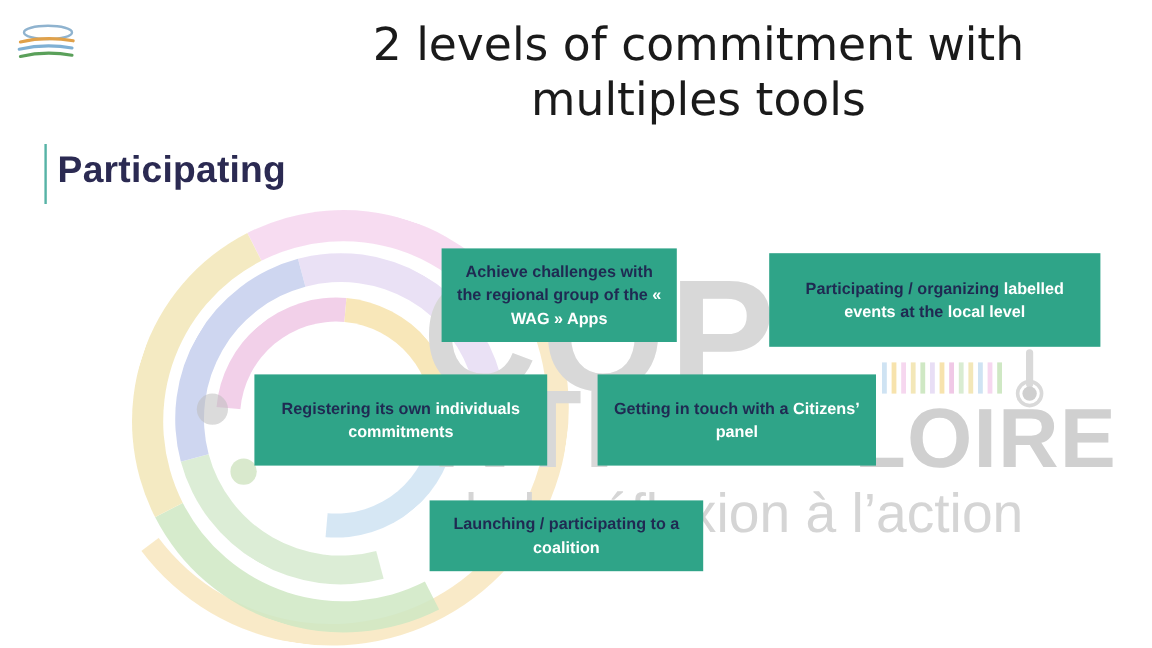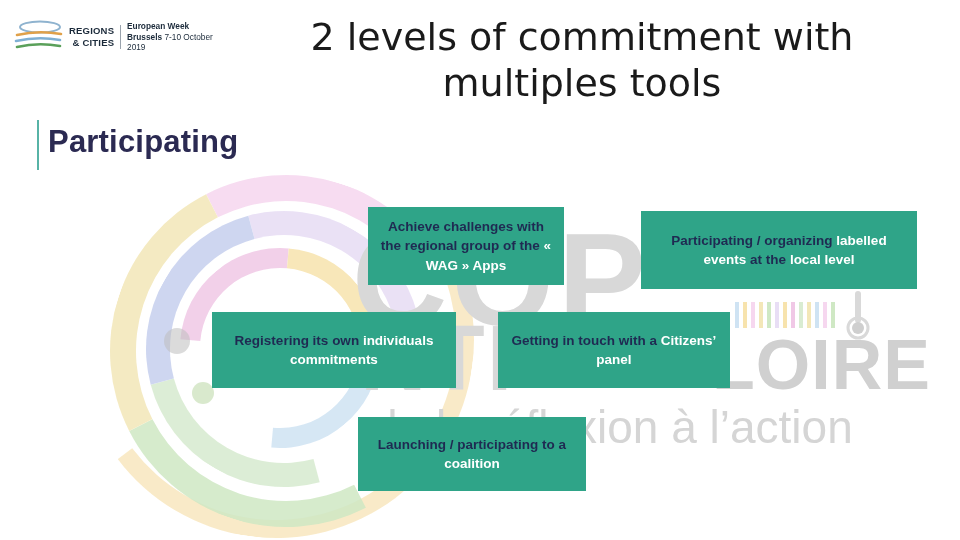--- a/index.html
+++ b/index.html
@@ -244,21 +244,21 @@
     padding: 4px 8px;
     box-sizing: border-box;
   }
   .box .hl { color: #ffffff; }
 
   #box-coperator   { left: 86px;  top: 211px; width: 229px; height: 76px; }
   #box-wag         { left: 368px; top: 207px; width: 196px; height: 78px; }
   #box-labelled    { left: 641px; top: 211px; width: 276px; height: 78px; }
   #box-registering { left: 212px; top: 312px; width: 244px; height: 76px; }
   #box-citizens    { left: 498px; top: 312px; width: 232px; height: 76px; }
-  #box-coalition   { left: 358px; top: 417px; width: 228px; height: 74px; }
+  #box-coalition   { left: 358px; top: 417px; width: 228px; height: 59px; }
 </style>
 </head>
 <body>
 
 <div id="slide">
 
   <div class="bg-layer">
     <div class="arc arc-4"></div>
     <div class="arc arc-1"></div>
     <div class="arc arc-2"></div>
@@ -294,34 +294,20 @@
     </svg>
   </div>
 
   <div class="logo">
     <svg class="logo-mark" viewBox="0 0 52 36">
       <ellipse cx="26" cy="8" rx="20" ry="5.5" fill="none" stroke="#8fb3cf" stroke-width="2"></ellipse>
       <path d="M3 16 Q24 11 47 15" fill="none" stroke="#e0a14a" stroke-width="2.6" stroke-linecap="round"></path>
       <path d="M2 22 Q24 17 46 21" fill="none" stroke="#7fb0d4" stroke-width="2.6" stroke-linecap="round"></path>
       <path d="M3 28 Q24 23 46 27" fill="none" stroke="#5aa05a" stroke-width="2.6" stroke-linecap="round"></path>
     </svg>
-    <div class="logo-words">
-      <div class="logo-left">
-        <div>REGIONS</div>
-        <div>&amp; CITIES</div>
-      </div>
-      <div class="logo-rule"></div>
-      <div class="logo-right">
-        <div><b>European Week</b></div>
-        <div>
-          <b>Brussels</b>
-          <span>7-10 October 2019</span>
-        </div>
-      </div>
-    </div>
   </div>
 
   <div class="title">2 levels of commitment with multiples tools</div>
 
   <div class="accent-bar"></div>
   <div class="section-heading">Participating</div>
 
   <div class="box" id="box-wag">
       <span><span>Achieve challenges with the regional group of the </span><span class="hl">« WAG » Apps</span></span>
     </div>

